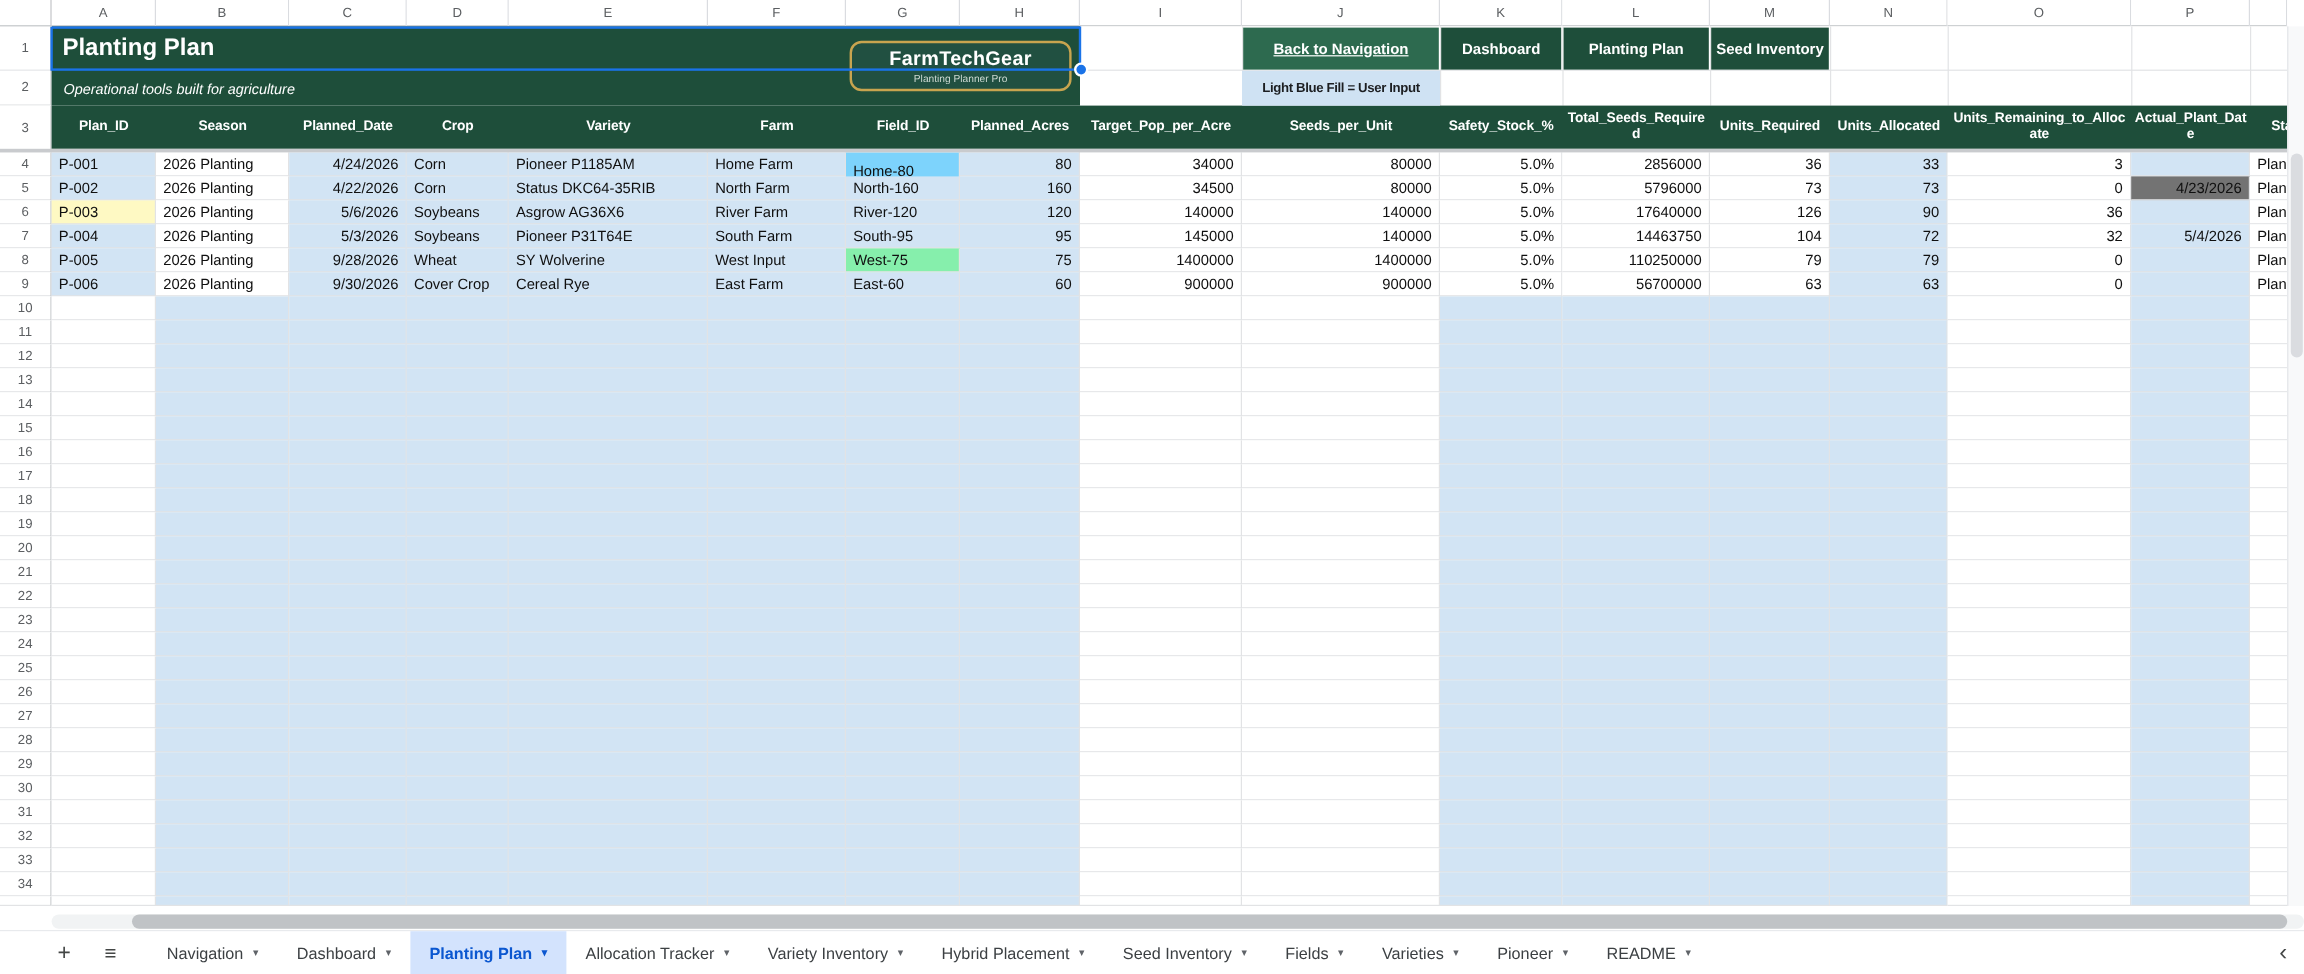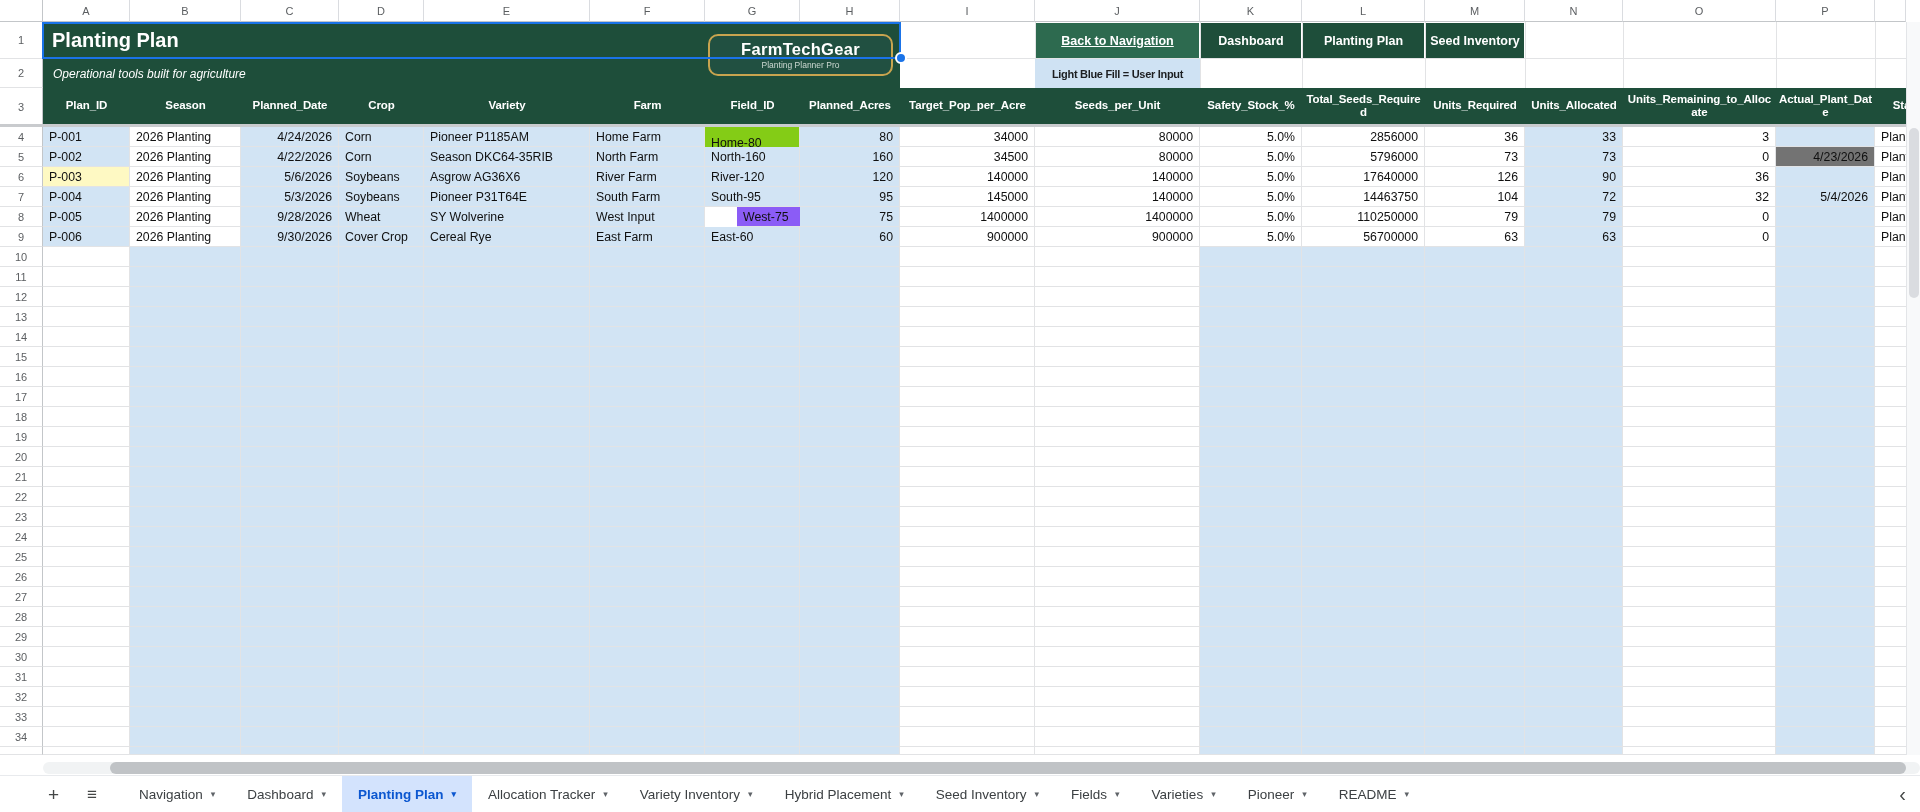--- a/index.html
+++ b/index.html
@@ -146,36 +146,36 @@
         <div class="hdrcell" style="left: 1525px; top: 88px; width: 98px; height: 36px;">Units_Allocated</div>
         <div class="hdrcell" style="left: 1623px; top: 88px; width: 153px; height: 36px;">Units_Remaining_to_Allocate</div>
         <div class="hdrcell" style="left: 1776px; top: 88px; width: 99px; height: 36px;">Actual_Plant_Date</div>
         <div class="hdrcell" style="left: 1875px; top: 88px; width: 70px; height: 36px;">Status</div>
         <div class="cell al" style="left: 43px; top: 127px; width: 87px; height: 20px; background: rgb(210, 228, 244);">P-001</div>
         <div class="cell al" style="left: 130px; top: 127px; width: 111px; height: 20px; background: rgb(255, 255, 255);">2026 Planting</div>
         <div class="cell ar" style="left: 241px; top: 127px; width: 98px; height: 20px; background: rgb(210, 228, 244);">4/24/2026</div>
         <div class="cell al" style="left: 339px; top: 127px; width: 85px; height: 20px; background: rgb(210, 228, 244);">Corn</div>
         <div class="cell al" style="left: 424px; top: 127px; width: 166px; height: 20px; background: rgb(210, 228, 244);">Pioneer P1185AM</div>
         <div class="cell al" style="left: 590px; top: 127px; width: 115px; height: 20px; background: rgb(210, 228, 244);">Home Farm</div>
-        <div class="cell al" style="left: 705px; top: 127px; width: 95px; height: 32px; background: #84cc16;">Home-80</div>
+        <div class="cell al" style="left: 705px; top: 127px; width: 95px; height: 32px; background: #7dd3fc;">Home-80</div>
         <div class="cell ar" style="left: 800px; top: 127px; width: 100px; height: 20px; background: rgb(210, 228, 244);">80</div>
         <div class="cell ar" style="left: 900px; top: 127px; width: 135px; height: 20px; background: rgb(255, 255, 255);">34000</div>
         <div class="cell ar" style="left: 1035px; top: 127px; width: 165px; height: 20px; background: rgb(255, 255, 255);">80000</div>
         <div class="cell ar" style="left: 1200px; top: 127px; width: 102px; height: 20px; background: rgb(255, 255, 255);">5.0%</div>
         <div class="cell ar" style="left: 1302px; top: 127px; width: 123px; height: 20px; background: rgb(255, 255, 255);">2856000</div>
         <div class="cell ar" style="left: 1425px; top: 127px; width: 100px; height: 20px; background: rgb(255, 255, 255);">36</div>
         <div class="cell ar" style="left: 1525px; top: 127px; width: 98px; height: 20px; background: rgb(210, 228, 244);">33</div>
         <div class="cell ar" style="left: 1623px; top: 127px; width: 153px; height: 20px; background: rgb(255, 255, 255);">3</div>
         <div class="cell ar" style="left: 1776px; top: 127px; width: 99px; height: 20px; background: rgb(210, 228, 244);"></div>
         <div class="cell al" style="left: 1875px; top: 127px; width: 70px; height: 20px; background: rgb(255, 255, 255);">Planned</div>
         <div class="cell al" style="left: 43px; top: 147px; width: 87px; height: 20px; background: rgb(210, 228, 244);">P-002</div>
         <div class="cell al" style="left: 130px; top: 147px; width: 111px; height: 20px; background: rgb(255, 255, 255);">2026 Planting</div>
         <div class="cell ar" style="left: 241px; top: 147px; width: 98px; height: 20px; background: rgb(210, 228, 244);">4/22/2026</div>
         <div class="cell al" style="left: 339px; top: 147px; width: 85px; height: 20px; background: rgb(210, 228, 244);">Corn</div>
-        <div class="cell al" style="left: 424px; top: 147px; width: 166px; height: 20px; background: rgb(210, 228, 244);">Season DKC64-35RIB</div>
+        <div class="cell al" style="left: 424px; top: 147px; width: 166px; height: 20px; background: rgb(210, 228, 244);">Status DKC64-35RIB</div>
         <div class="cell al" style="left: 590px; top: 147px; width: 115px; height: 20px; background: rgb(210, 228, 244);">North Farm</div>
         <div class="cell al" style="left: 705px; top: 147px; width: 95px; height: 20px; background: rgb(210, 228, 244);">North-160</div>
         <div class="cell ar" style="left: 800px; top: 147px; width: 100px; height: 20px; background: rgb(210, 228, 244);">160</div>
         <div class="cell ar" style="left: 900px; top: 147px; width: 135px; height: 20px; background: rgb(255, 255, 255);">34500</div>
         <div class="cell ar" style="left: 1035px; top: 147px; width: 165px; height: 20px; background: rgb(255, 255, 255);">80000</div>
         <div class="cell ar" style="left: 1200px; top: 147px; width: 102px; height: 20px; background: rgb(255, 255, 255);">5.0%</div>
         <div class="cell ar" style="left: 1302px; top: 147px; width: 123px; height: 20px; background: rgb(255, 255, 255);">5796000</div>
         <div class="cell ar" style="left: 1425px; top: 147px; width: 100px; height: 20px; background: rgb(255, 255, 255);">73</div>
         <div class="cell ar" style="left: 1525px; top: 147px; width: 98px; height: 20px; background: rgb(210, 228, 244);">73</div>
         <div class="cell ar" style="left: 1623px; top: 147px; width: 153px; height: 20px; background: rgb(255, 255, 255);">0</div>
@@ -214,21 +214,21 @@
         <div class="cell ar" style="left: 1525px; top: 187px; width: 98px; height: 20px; background: rgb(210, 228, 244);">72</div>
         <div class="cell ar" style="left: 1623px; top: 187px; width: 153px; height: 20px; background: rgb(255, 255, 255);">32</div>
         <div class="cell ar" style="left: 1776px; top: 187px; width: 99px; height: 20px; background: rgb(210, 228, 244);">5/4/2026</div>
         <div class="cell al" style="left: 1875px; top: 187px; width: 70px; height: 20px; background: rgb(255, 255, 255);">Planted</div>
         <div class="cell al" style="left: 43px; top: 207px; width: 87px; height: 20px; background: rgb(210, 228, 244);">P-005</div>
         <div class="cell al" style="left: 130px; top: 207px; width: 111px; height: 20px; background: rgb(255, 255, 255);">2026 Planting</div>
         <div class="cell ar" style="left: 241px; top: 207px; width: 98px; height: 20px; background: rgb(210, 228, 244);">9/28/2026</div>
         <div class="cell al" style="left: 339px; top: 207px; width: 85px; height: 20px; background: rgb(210, 228, 244);">Wheat</div>
         <div class="cell al" style="left: 424px; top: 207px; width: 166px; height: 20px; background: rgb(210, 228, 244);">SY Wolverine</div>
         <div class="cell al" style="left: 590px; top: 207px; width: 115px; height: 20px; background: rgb(210, 228, 244);">West Input</div>
-        <div class="cell al" style="left: 705px; top: 207px; width: 95px; height: 20px; background: #8b5cf6; margin-left: 32px;">West-75</div>
+        <div class="cell al" style="left: 705px; top: 207px; width: 95px; height: 20px; background: #86efac;">West-75</div>
         <div class="cell ar" style="left: 800px; top: 207px; width: 100px; height: 20px; background: rgb(210, 228, 244);">75</div>
         <div class="cell ar" style="left: 900px; top: 207px; width: 135px; height: 20px; background: rgb(255, 255, 255);">1400000</div>
         <div class="cell ar" style="left: 1035px; top: 207px; width: 165px; height: 20px; background: rgb(255, 255, 255);">1400000</div>
         <div class="cell ar" style="left: 1200px; top: 207px; width: 102px; height: 20px; background: rgb(255, 255, 255);">5.0%</div>
         <div class="cell ar" style="left: 1302px; top: 207px; width: 123px; height: 20px; background: rgb(255, 255, 255);">110250000</div>
         <div class="cell ar" style="left: 1425px; top: 207px; width: 100px; height: 20px; background: rgb(255, 255, 255);">79</div>
         <div class="cell ar" style="left: 1525px; top: 207px; width: 98px; height: 20px; background: rgb(210, 228, 244);">79</div>
         <div class="cell ar" style="left: 1623px; top: 207px; width: 153px; height: 20px; background: rgb(255, 255, 255);">0</div>
         <div class="cell ar" style="left: 1776px; top: 207px; width: 99px; height: 20px; background: rgb(210, 228, 244);"></div>
         <div class="cell al" style="left: 1875px; top: 207px; width: 70px; height: 20px; background: rgb(255, 255, 255);">Planned</div>

